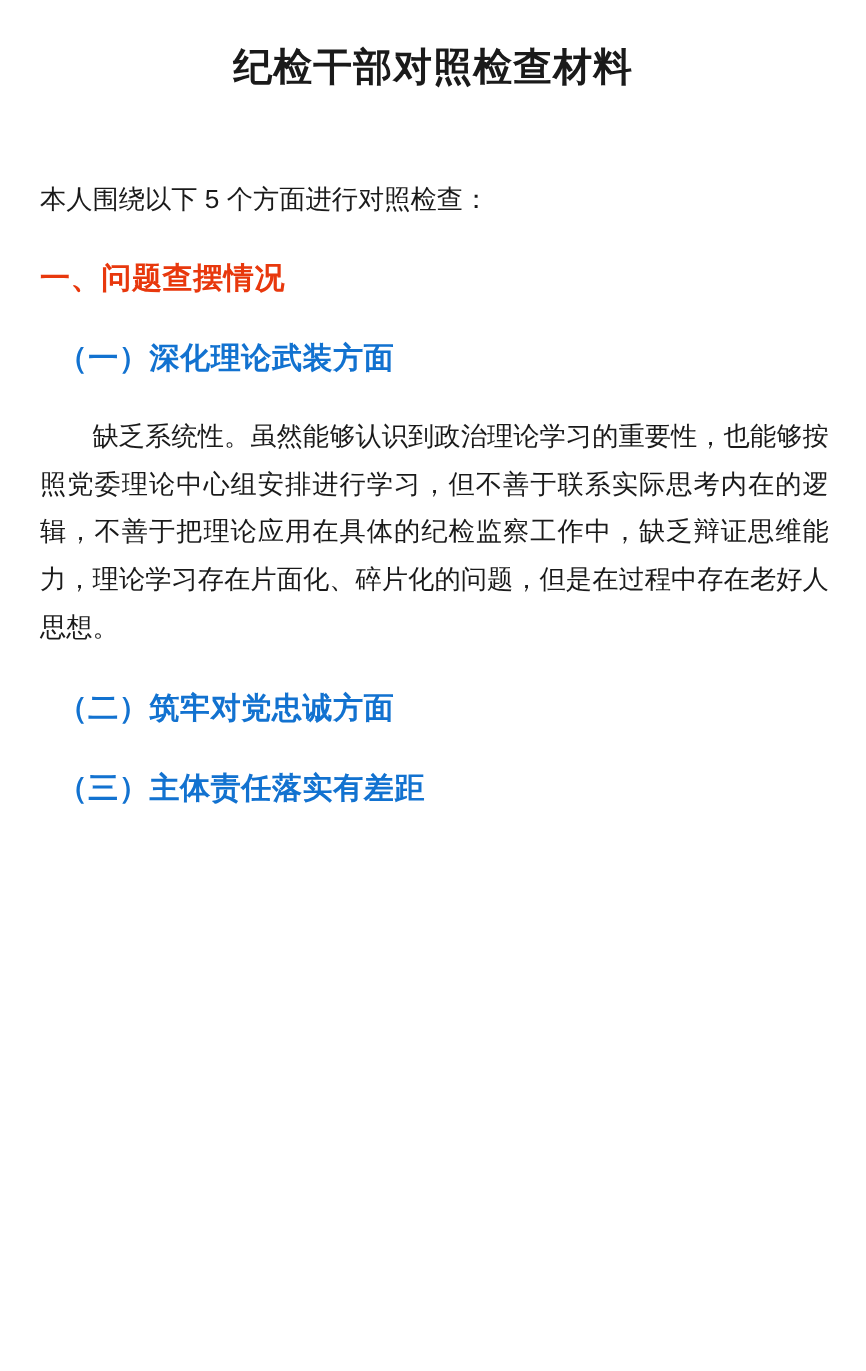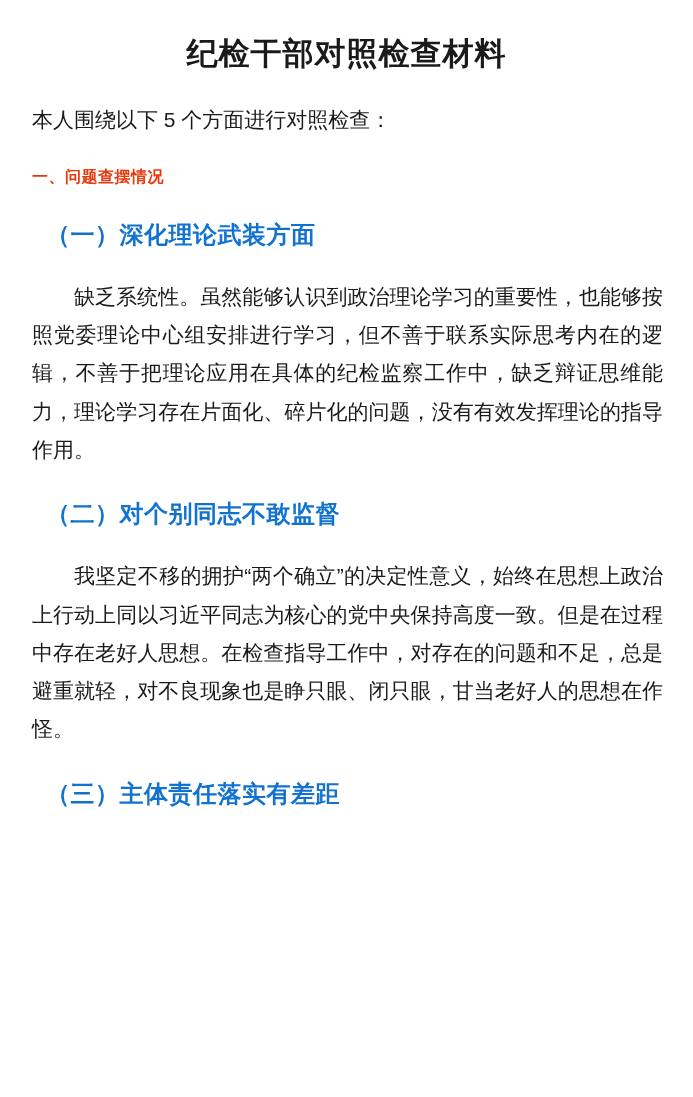--- a/index.html
+++ b/index.html
@@ -28,26 +28,26 @@
     color: #1a1a1a;
     letter-spacing: 1px;
     margin-top: 34px;
     margin-bottom: 0;
     line-height: 1.3;
     font-family: Liberation Serif, serif;
   }
   .intro {
     font-size: 21px;
     color: #1a1a1a;
-    margin-top: 28px;
+    margin-top: 68px;
     line-height: 1.7;
     padding-left: 8px;
   }
   .h1-red {
-    font-size: 16px;
+    font-size: 24px;
     font-weight: bold;
     color: #e8380d;
     margin-top: 26px;
     line-height: 1.6;
     padding-left: 8px;
     letter-spacing: 0.5px;
   }
   .h2-blue {
     font-size: 24px;
     font-weight: bold;
@@ -73,20 +73,19 @@
 
 <div class="page">
 
   <h1 class="doc-title">纪检干部对照检查材料</h1>
 
   <p class="intro">本人围绕以下 5 个方面进行对照检查：</p>
 
   <h2 class="h1-red">一、问题查摆情况</h2>
 
   <h3 class="h2-blue">（一）深化理论武装方面</h3>
-  <p class="body-para">缺乏系统性。虽然能够认识到政治理论学习的重要性，也能够按照党委理论中心组安排进行学习，但不善于联系实际思考内在的逻辑，不善于把理论应用在具体的纪检监察工作中，缺乏辩证思维能力，理论学习存在片面化、碎片化的问题，没有有效发挥理论的指导作用。</p>
+  <p class="body-para">缺乏系统性。虽然能够认识到政治理论学习的重要性，也能够按照党委理论中心组安排进行学习，但不善于联系实际思考内在的逻辑，不善于把理论应用在具体的纪检监察工作中，缺乏辩证思维能力，理论学习存在片面化、碎片化的问题，但是在过程中存在老好人思想。</p>
 
-  <h3 class="h2-blue">（二）对个别同志不敢监督</h3>
-  <p class="body-para">我坚定不移的拥护“两个确立”的决定性意义，始终在思想上政治上行动上同以习近平同志为核心的党中央保持高度一致。但是在过程中存在老好人思想。在检查指导工作中，对存在的问题和不足，总是避重就轻，对不良现象也是睁只眼、闭只眼，甘当老好人的思想在作怪。</p>
+  <h3 class="h2-blue">（二）筑牢对党忠诚方面</h3>
 
   <h3 class="h2-blue">（三）主体责任落实有差距</h3>
 
 </div>
 
 </body></html>

